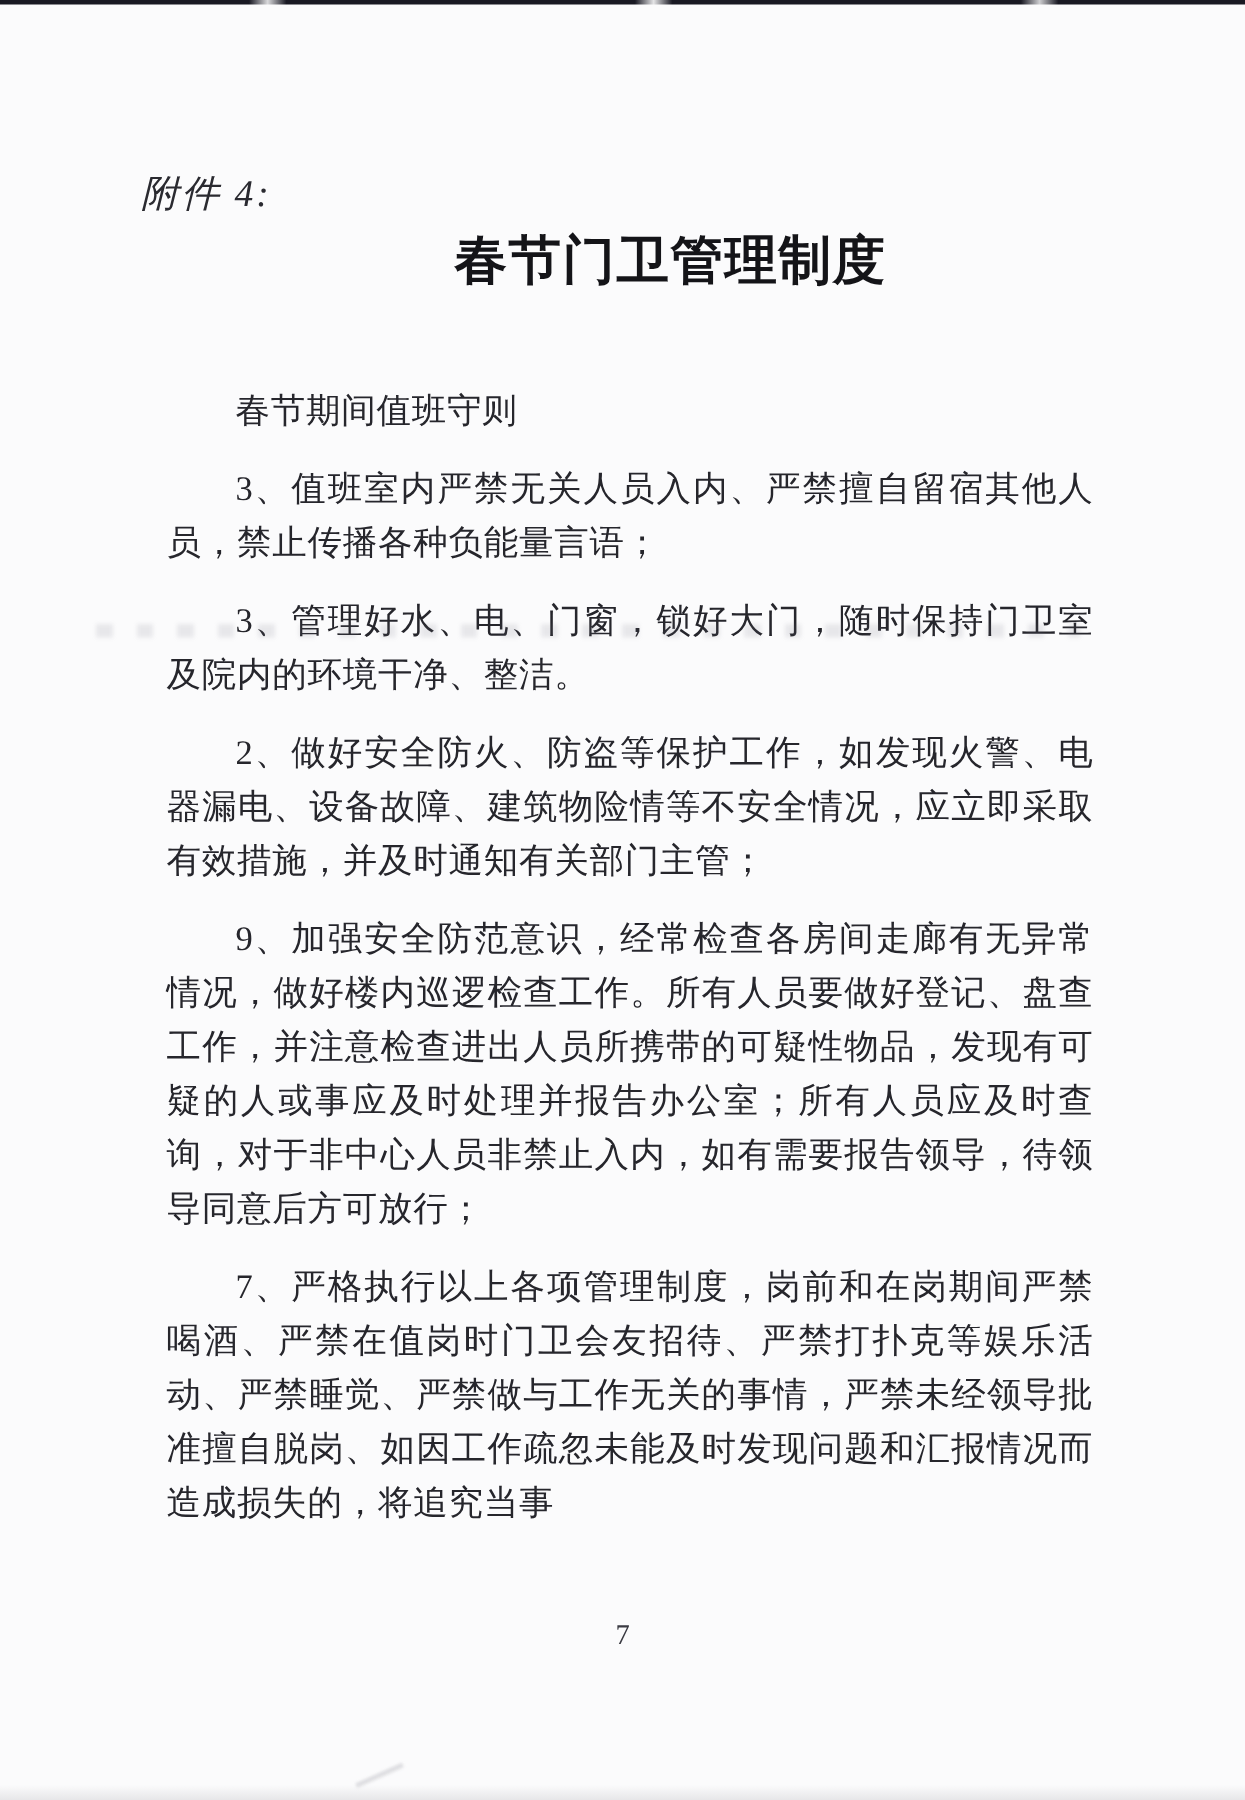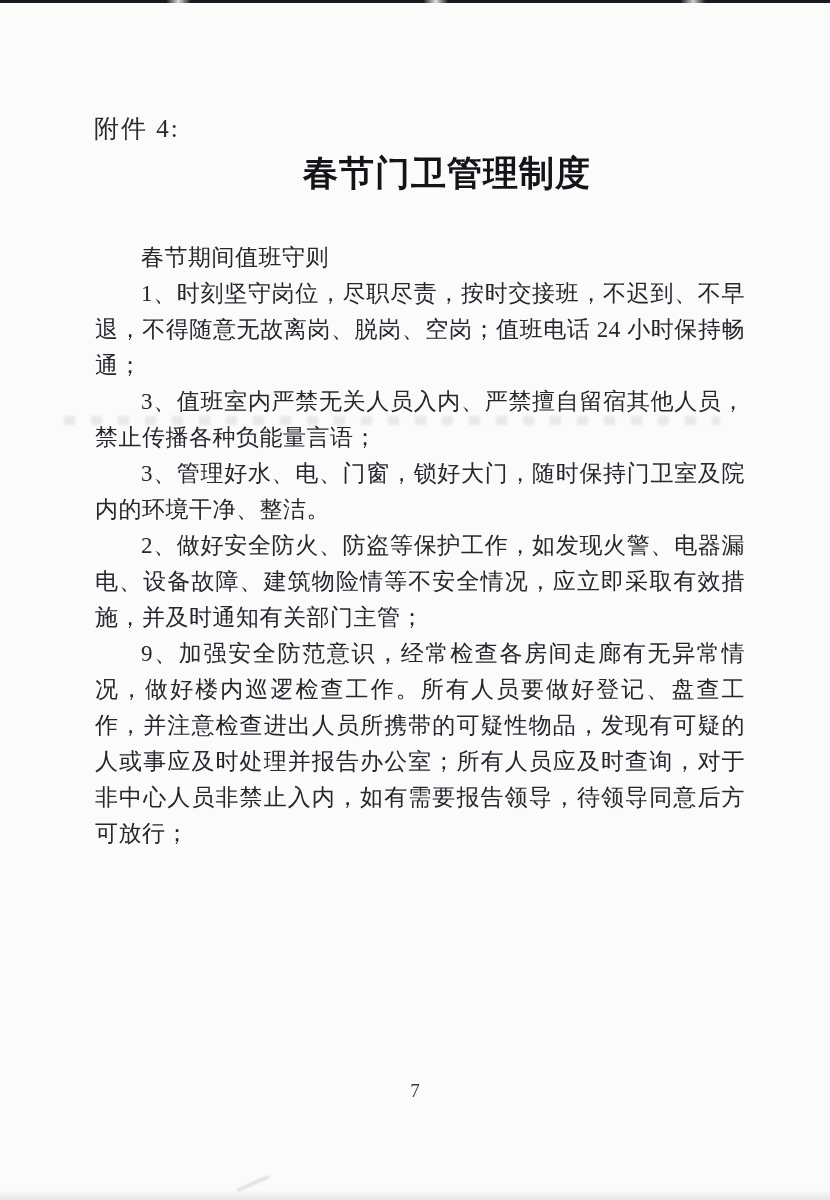--- a/index.html
+++ b/index.html
@@ -32,20 +32,21 @@
       rgba(25,25,35,0.20) 83.5%,
       #191923 85%, #191923 100%);
   }
   .attachment {
     position: absolute;
     left: 94px;
     top: 112px;
     font-size: 25px;
     letter-spacing: 2px;
     color: #2a2a30;
+    font-style: italic;
   }
   .doc-title {
     position: absolute;
     left: 0;
     top: 150px;
     width: 100%;
     margin: 0;
     text-align: center;
     font-family: "Liberation Sans", "DejaVu Sans", sans-serif;
     font-weight: 900;
@@ -60,21 +61,21 @@
     top: 240px;
     width: 650px;
     font-size: 23px;
     line-height: 36px;
     text-align: justify;
     text-justify: inter-ideograph;
     letter-spacing: 0.5px;
     color: #26262c;
   }
   .doc-body p {
-    margin: 0;
+    margin: 16px;
     text-indent: 2em;
   }
   
   .bleed-row {
     position: absolute;
     left: 64px;
     top: 416px;
     width: 656px;
     height: 9px;
     background: repeating-linear-gradient(90deg,
@@ -118,25 +119,25 @@
 <div class="page">
 
   <div class="top-scan-line"></div>
 
   <div class="attachment">附件 4:</div>
 
   <h1 class="doc-title">春节门卫管理制度</h1>
 
   <div class="doc-body">
     <p>春节期间值班守则</p>
-    <p>1、时刻坚守岗位，尽职尽责，按时交接班，不迟到、不早退，不得随意无故离岗、脱岗、空岗；值班电话 24 小时保持畅通；</p>
     <p>3、值班室内严禁无关人员入内、严禁擅自留宿其他人员，禁止传播各种负能量言语；</p>
     <p>3、管理好水、电、门窗，锁好大门，随时保持门卫室及院内的环境干净、整洁。</p>
     <p>2、做好安全防火、防盗等保护工作，如发现火警、电器漏电、设备故障、建筑物险情等不安全情况，应立即采取有效措施，并及时通知有关部门主管；</p>
     <p>9、加强安全防范意识，经常检查各房间走廊有无异常情况，做好楼内巡逻检查工作。所有人员要做好登记、盘查工作，并注意检查进出人员所携带的可疑性物品，发现有可疑的人或事应及时处理并报告办公室；所有人员应及时查询，对于非中心人员非禁止入内，如有需要报告领导，待领导同意后方可放行；</p>
+    <p>7、严格执行以上各项管理制度，岗前和在岗期间严禁喝酒、严禁在值岗时门卫会友招待、严禁打扑克等娱乐活动、严禁睡觉、严禁做与工作无关的事情，严禁未经领导批准擅自脱岗、如因工作疏忽未能及时发现问题和汇报情况而造成损失的，将追究当事</p>
   </div>
 
   <div class="bleed-row"></div>
   <div class="smudge-bottom"></div>
   <div class="bottom-band"></div>
 
   <div class="page-number">7</div>
 
 </div>
 

